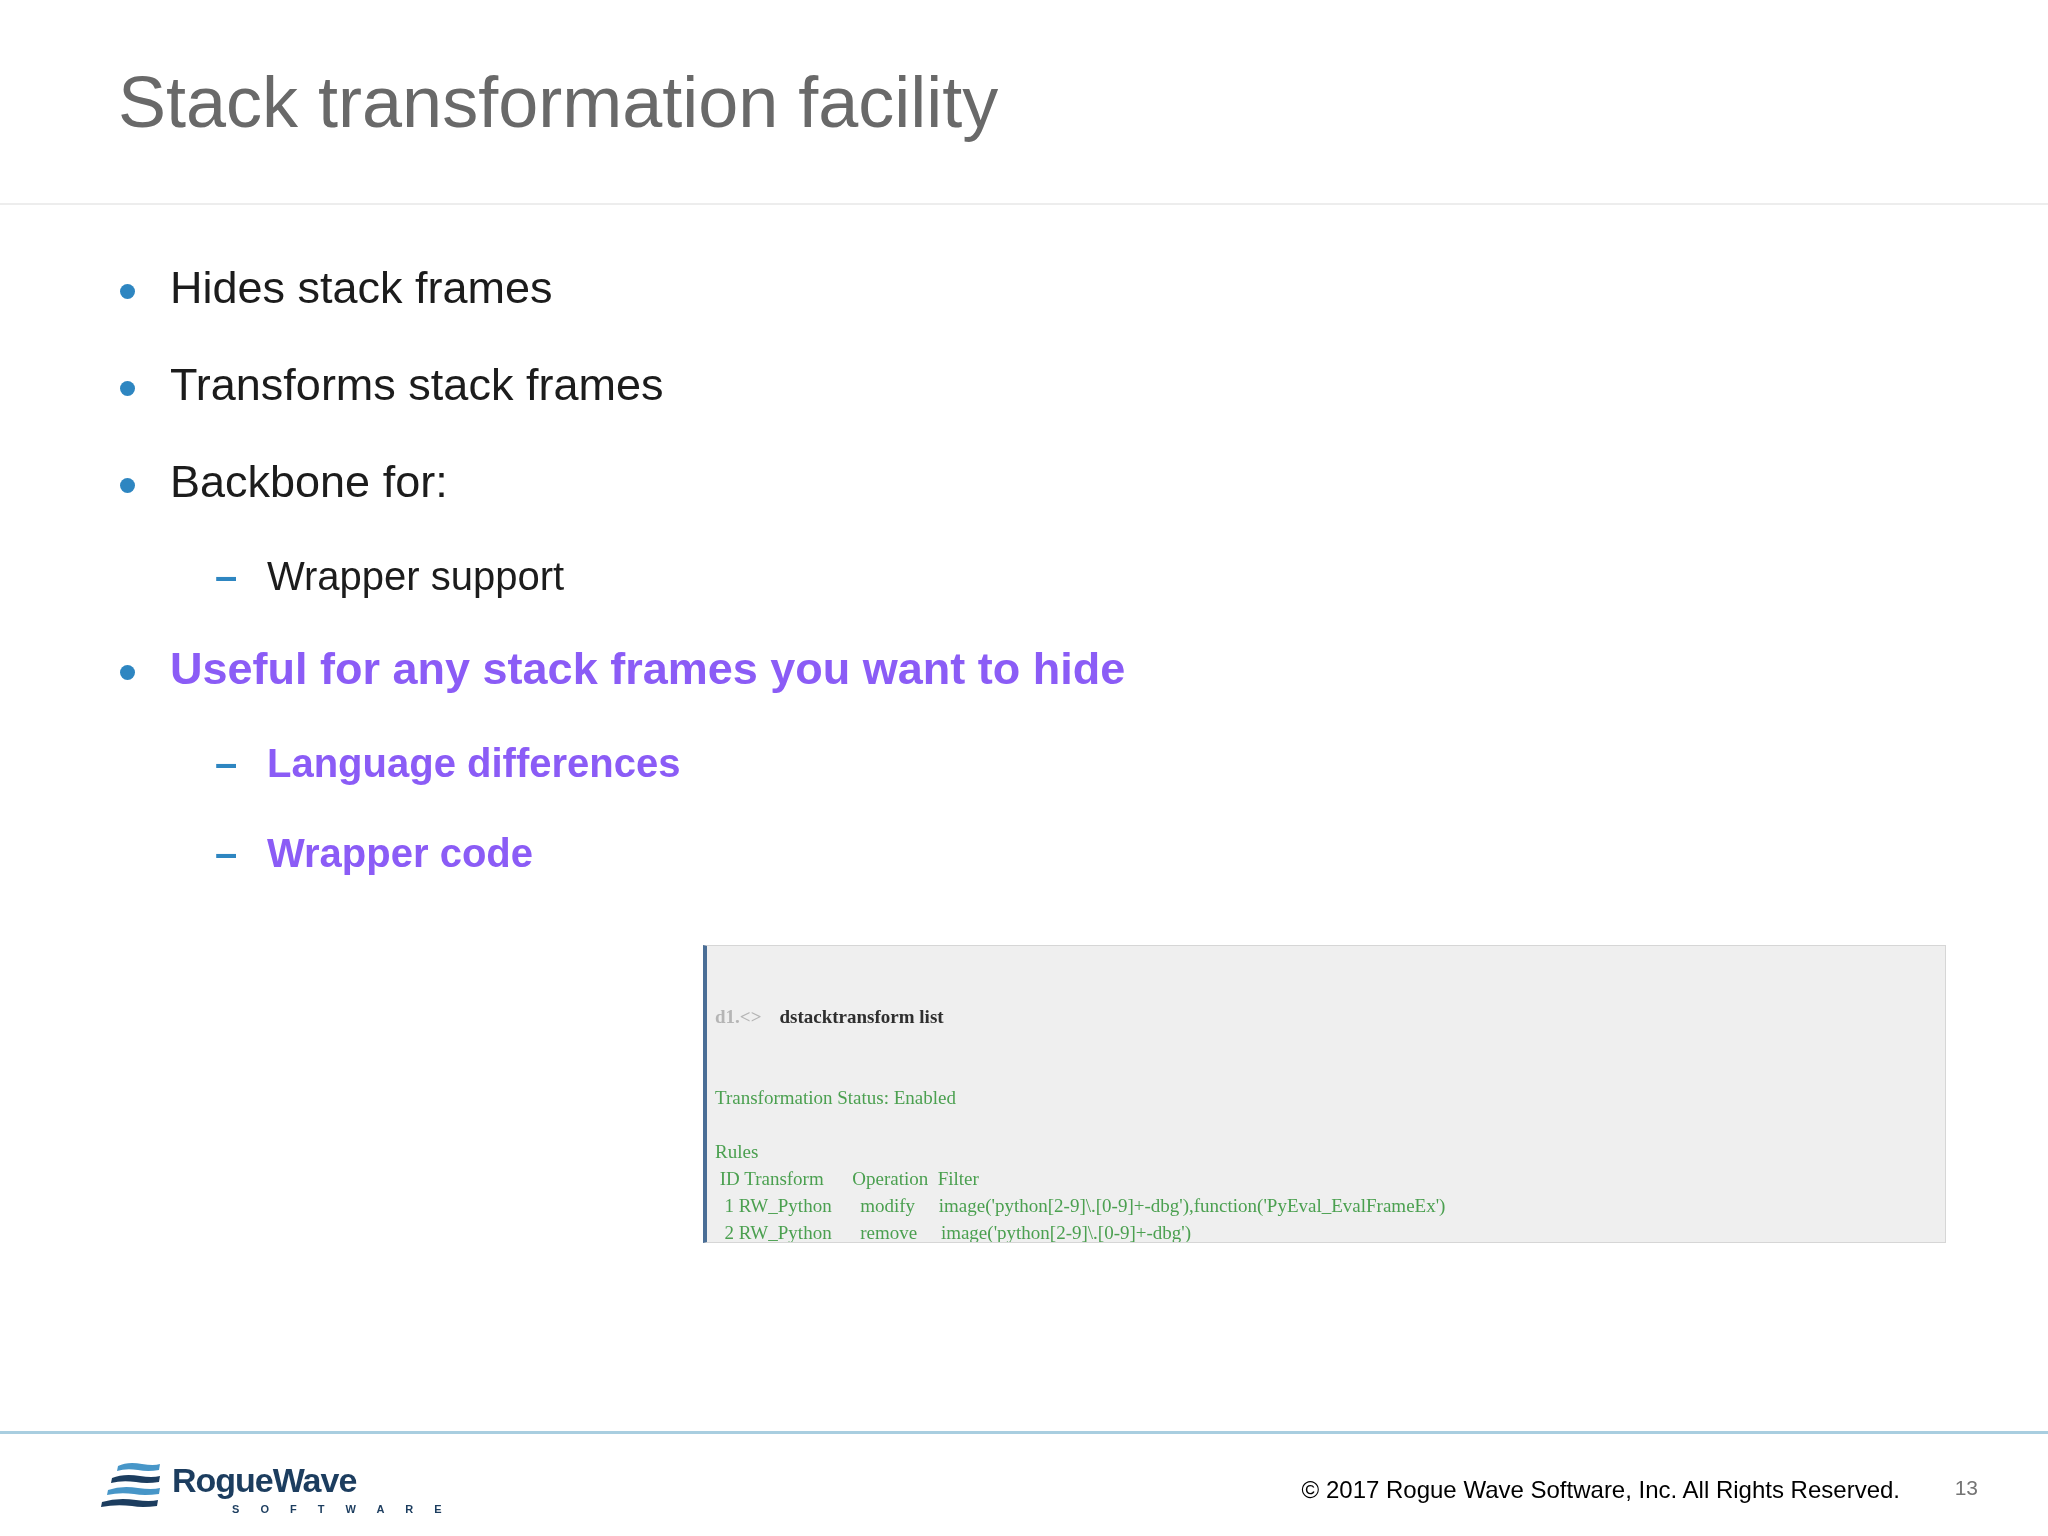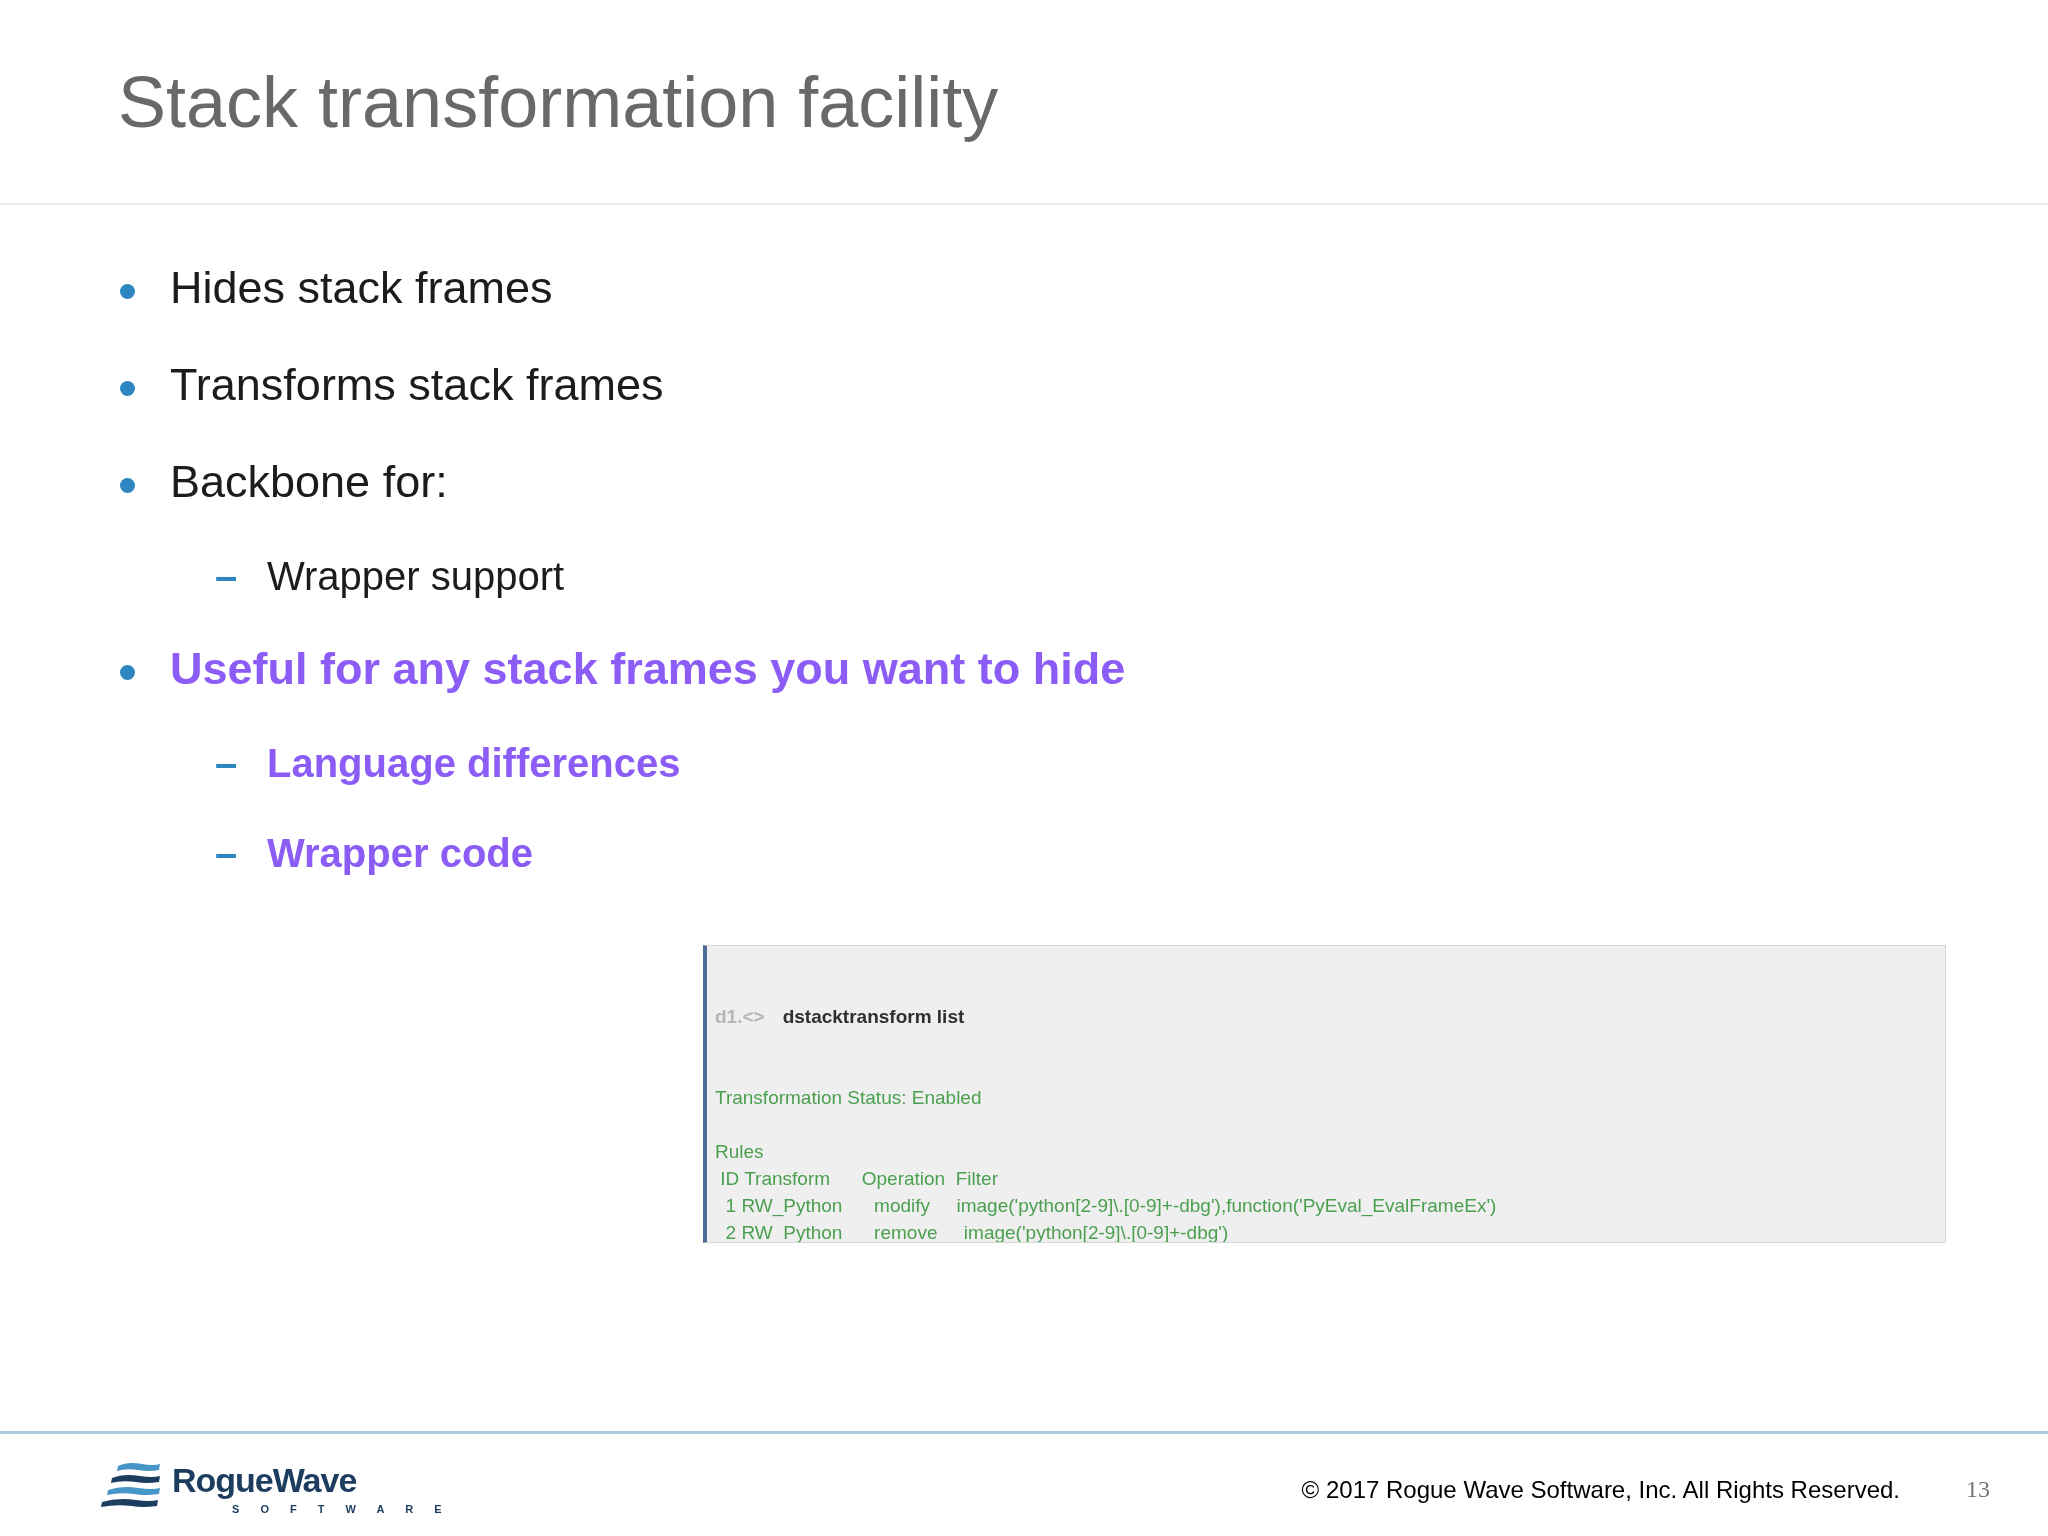--- a/index.html
+++ b/index.html
@@ -49,21 +49,21 @@
     flex:0 0 38px;color:#2e86c1;font-weight:bold;
   }
 
   
   .terminal{
     position:absolute;left:703px;top:945px;width:1243px;height:298px;
     background:#efefef;
     border:1px solid #d6d6d6;
     border-left:4px solid #4a6e96;
     box-sizing:border-box;
-    font-family:Liberation Sans, sans-serif;
+    font-family:Liberation Serif, serif;
     font-size:19px;line-height:27px;
     padding:3px 12px 0 8px;
     white-space:pre;
     color:#4ba050;
     overflow:hidden;
   }
   .term-prompt{color:#b5b5b5;font-weight:bold;}
   .term-command{color:#2f2f2f;font-weight:bold;margin-left:18px;}
   .tline{white-space:pre;}
 
@@ -84,22 +84,22 @@
   }
   .logo-sub{
     font-size:11px;font-weight:bold;color:#1c3d5f;
     letter-spacing:9px;margin-top:1px;margin-left:60px;
   }
   .copyright{
     position:absolute;top:1476px;right:148px;
     font-size:24px;color:#000000;
   }
   .page-number{
-    position:absolute;top:1476px;right:58px;
-    font-size:24px;color:#757575;font-family:Liberation Serif, serif;
+    position:absolute;top:1476px;right:70px;
+    font-size:21px;color:#757575;
   }
 </style>
 </head>
 <body>
 
 <div class="slide">
 
   <div class="title">Stack transformation facility</div>
   <div class="title-divider"></div>
 

